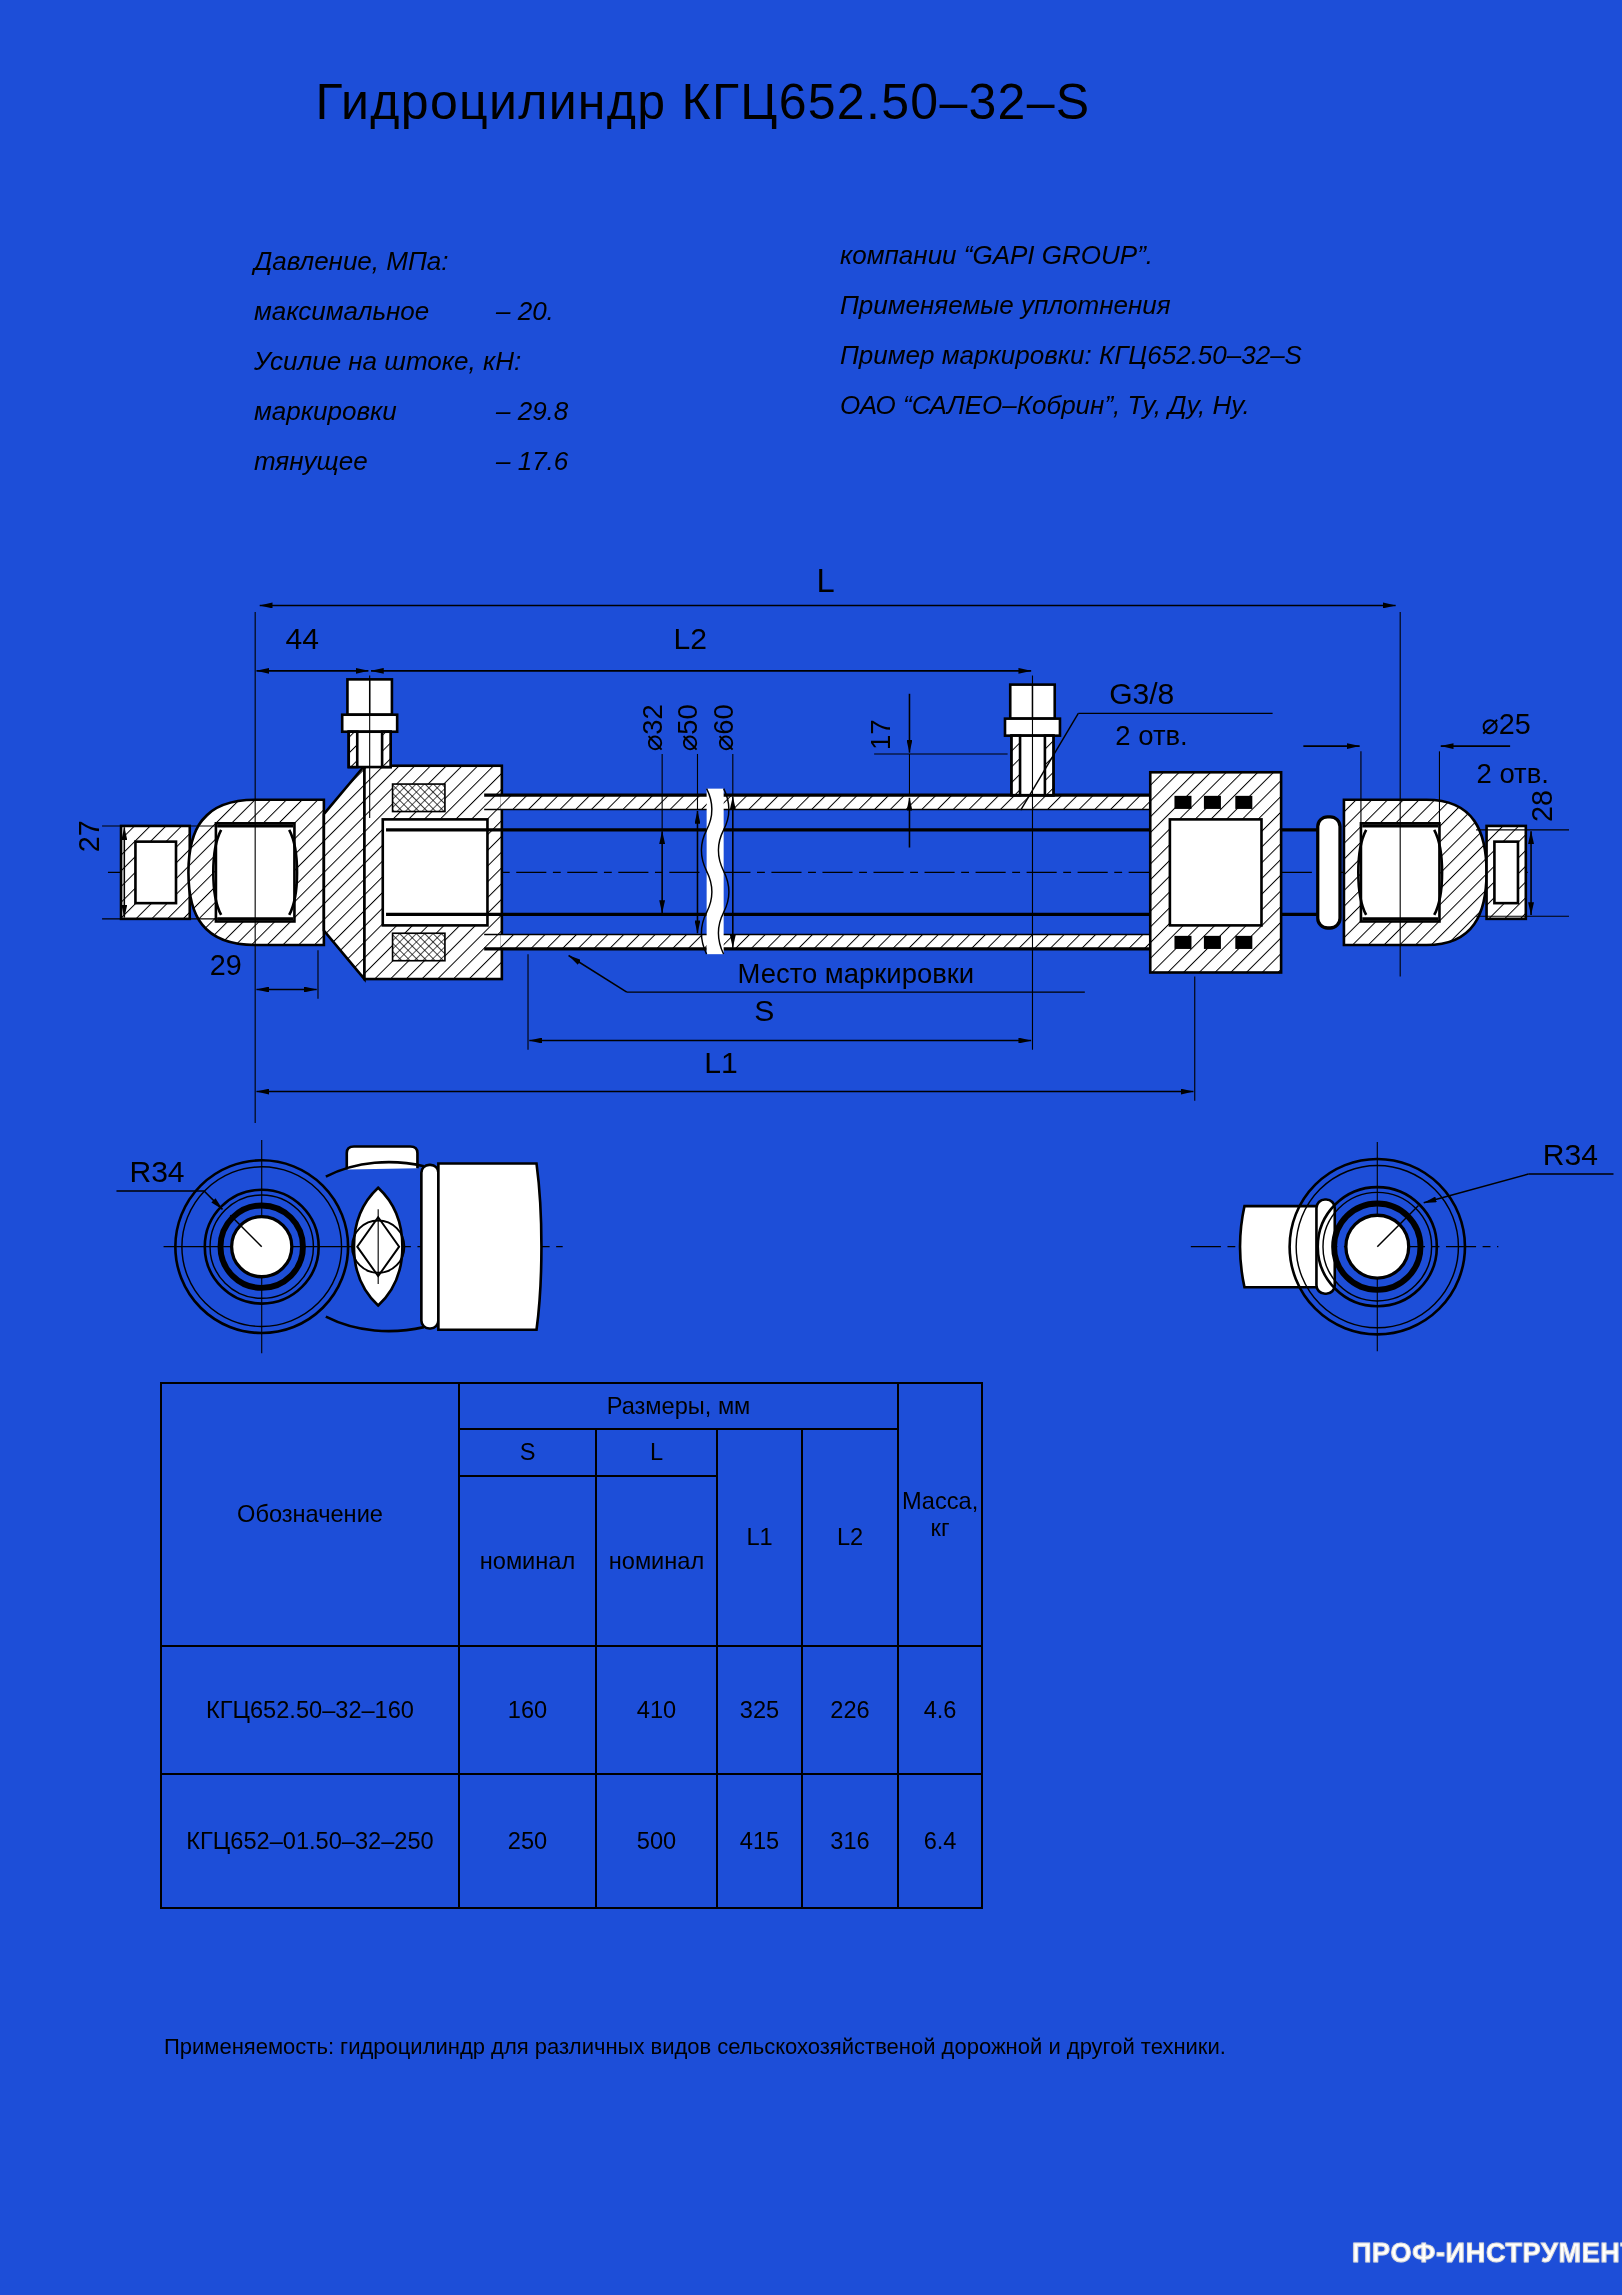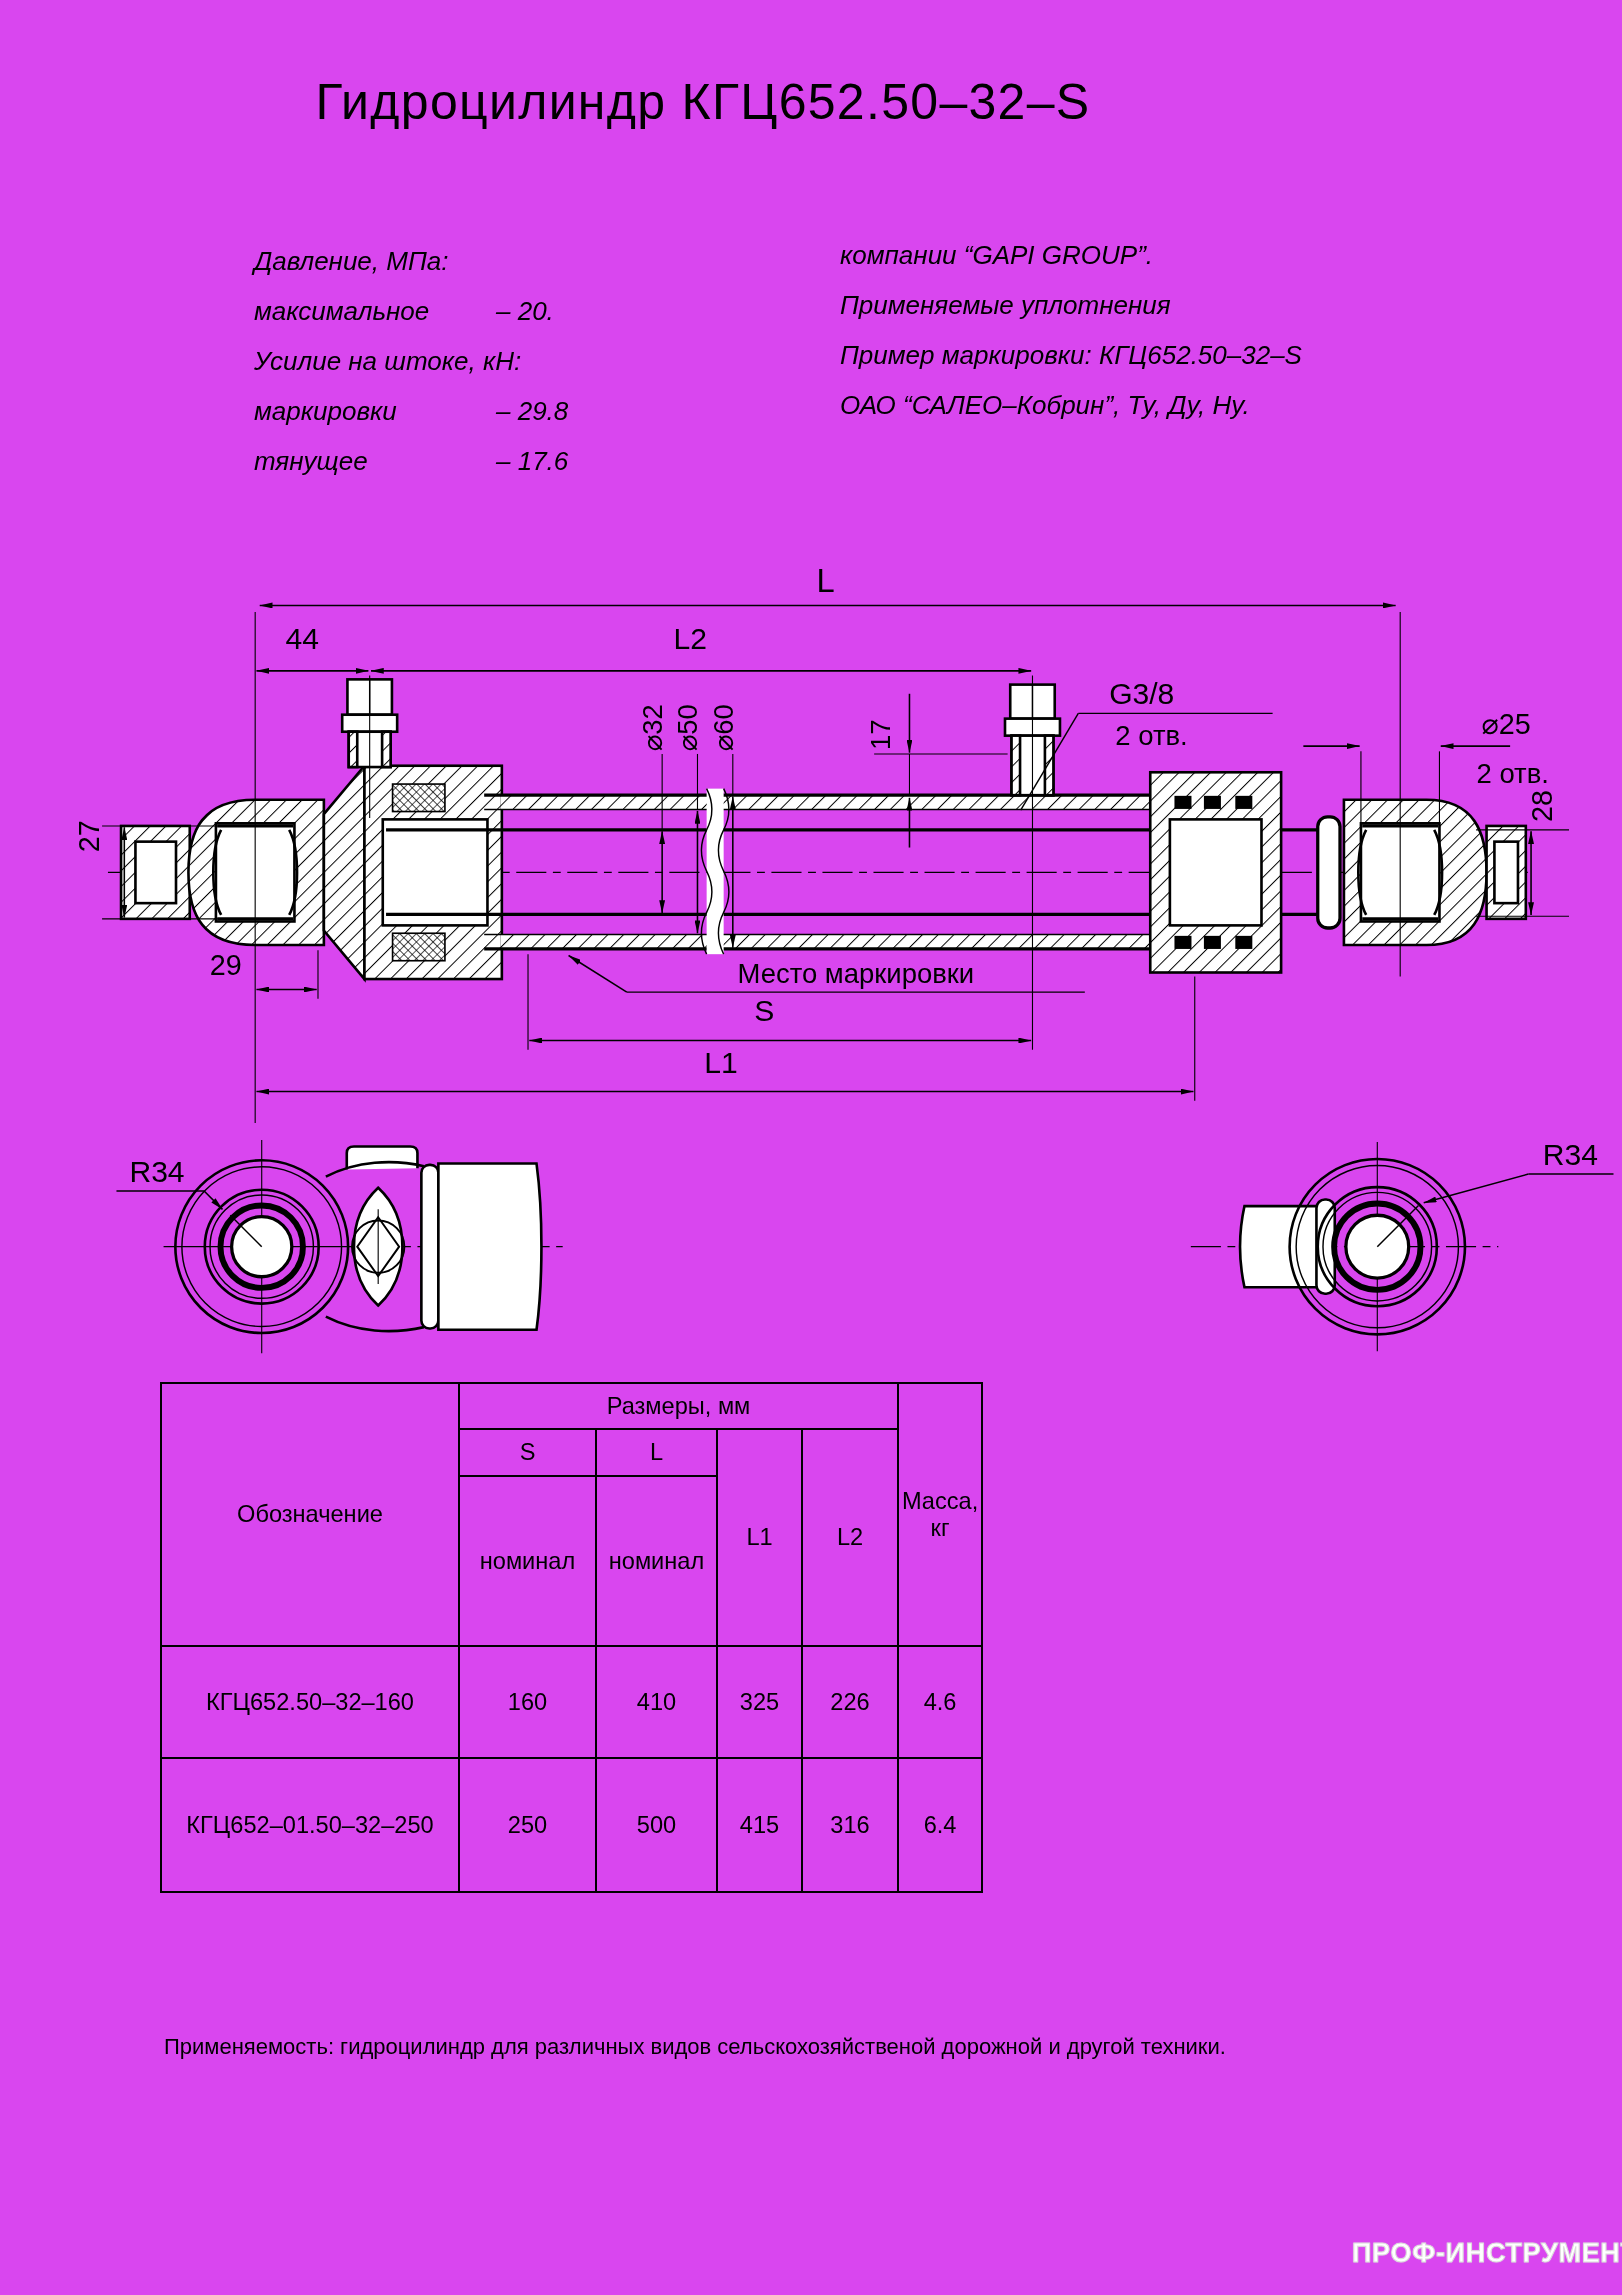--- a/index.html
+++ b/index.html
@@ -1,16 +1,16 @@
 <!DOCTYPE html>
 <html style="font-size:10.5px"><head>
 <meta charset="utf-8">
 <style>
   html,body{margin:0;padding:0;background:#888;}
-  .page{position:relative;width:1622px;height:2295px;background:#d946ef;overflow:hidden;
+  .page{position:relative;width:1622px;height:2295px;background:#1d4ed8;overflow:hidden;
         font-family:"Liberation Sans","DejaVu Sans",sans-serif;color:#000;}
   .abs{position:absolute;}
   
   .title{left:222px;top:73px;width:962px;text-align:center;font-size:50px;letter-spacing:1.3px;white-space:nowrap;}
   
   .specs-left{left:254px;top:236px;width:419px;font-size:26px;}
   .spec-line{position:relative;height:50px;line-height:50px;white-space:nowrap;font-style:italic;}
   .spec-value{position:absolute;left:242px;top:0;}
   .specs-right{left:840px;top:230px;width:589px;font-size:26px;}
   .specs-right .spec-line{height:50px;line-height:50px;}
@@ -296,21 +296,21 @@
       <tr style="height:47px">
         <td>S</td>
         <td>L</td>
         <td rowspan="2">L1</td>
         <td rowspan="2">L2</td>
       </tr>
       <tr style="height:170px">
         <td>номинал</td>
         <td>номинал</td>
       </tr>
-      <tr style="height:112px">
+      <tr style="height:128px">
         <td>КГЦ652.50–32–160</td>
         <td>160</td>
         <td>410</td>
         <td>325</td>
         <td>226</td>
         <td>4.6</td>
       </tr>
       <tr style="height:134px">
         <td>КГЦ652–01.50–32–250</td>
         <td>250</td>

